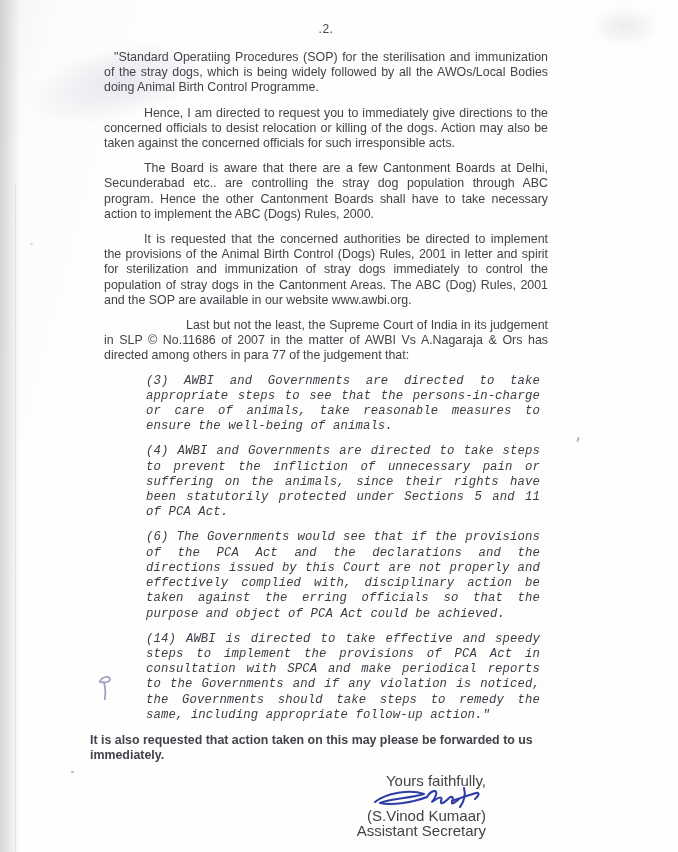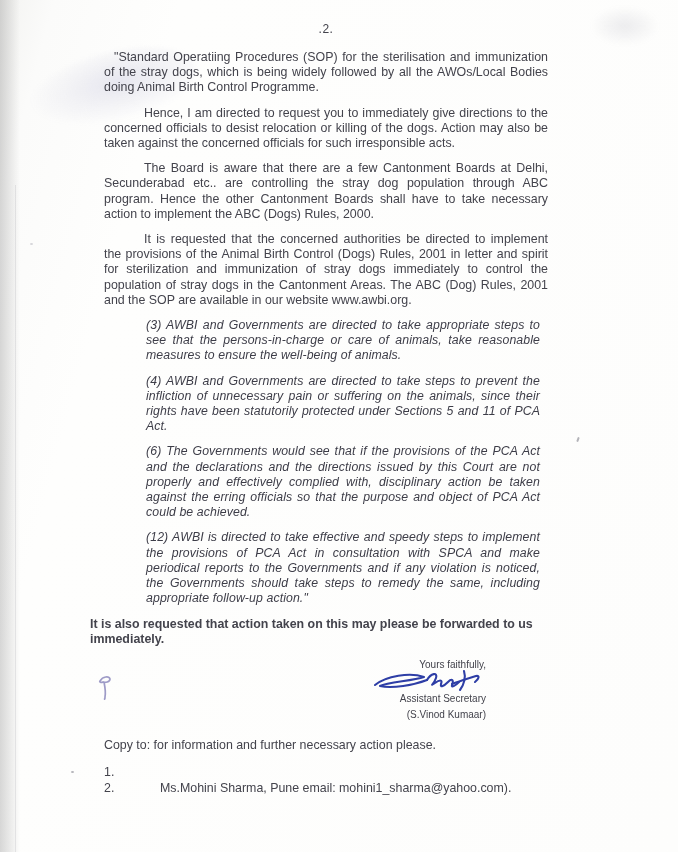--- a/index.html
+++ b/index.html
@@ -23,26 +23,26 @@
   .speck.s3{left:30px;top:243px;width:3px;height:2px;opacity:.5;}
 
   .content{position:absolute;left:104px;top:22px;width:444px;}
   .page-number{text-align:center;font-size:12px;letter-spacing:.5px;margin-bottom:14px;}
   p.para{font-size:12.4px;line-height:15.2px;text-align:justify;margin:0 0 10px 0;}
   .ind-sm{text-indent:10px;}
   .ind{text-indent:40px;}
   .ind-lg{text-indent:82px;}
   .weblink{}
   blockquote.quote{
-    font-family:Liberation Sans, sans-serif;font-style:italic;
+    font-family:Liberation Mono, monospace;font-style:italic;
     font-size:12.3px;line-height:15.2px;letter-spacing:.1px;
     margin:0 8px 10px 42px;text-align:justify;color:#3d3d48;
   }
   p.closing{margin-left:-14px;text-align:left;font-weight:bold;}
-  .sig-block{width:170px;margin:6px 62px 0 auto;text-align:right;font-size:10px;line-height:15.5px;}
+  .sig-block{width:170px;margin:6px 62px 0 auto;text-align:right;font-size:15px;line-height:15.5px;}
   .sig-scribble{display:block;margin:-3px 2px -4px auto;}
   .copy-heading{font-size:12.4px;margin:16px 0 0 0;}
   .copy-list{margin-top:13px;}
   .copy-item{display:flex;font-size:12.4px;line-height:15.6px;}
   .copy-num{width:56px;flex:none;}
   .pen-mark{position:absolute;left:96px;top:674px;}
 </style>
 </head>
 <body>
 
@@ -67,40 +67,41 @@
     <p class="para ind-sm">"Standard Operatiing Procedures (SOP) for the sterilisation and immunization of the stray dogs, which is being widely followed by all the AWOs/Local Bodies doing Animal Birth Control Programme.</p>
 
     <p class="para ind">Hence, I am directed to request you to immediately give directions to the concerned officials to desist relocation or killing of the dogs. Action may also be taken against the concerned officials for such irresponsible acts.</p>
 
     <p class="para ind">The Board is aware that there are a few Cantonment Boards at Delhi, Secunderabad etc.. are controlling the stray dog population through ABC program. Hence the other Cantonment Boards shall have to take necessary action to implement the ABC (Dogs) Rules, 2000.</p>
 
     <p class="para ind">
       <span>It is requested that the concerned authorities be directed to implement the provisions of the Animal Birth Control (Dogs) Rules, 2001 in letter and spirit for sterilization and immunization of stray dogs immediately to control the population of stray dogs in the Cantonment Areas. The ABC (Dog) Rules, 2001 and the SOP are available in our website </span><span class="weblink">www.awbi.org</span><span>.</span>
     </p>
 
+    <p class="para ind-lg">Last but not the least, the Supreme Court of India in its judgement in SLP © No.11686 of 2007 in the matter of AWBI Vs A.Nagaraja &amp; Ors has directed among others in para 77 of the judgement that:</p>
 
     <blockquote class="quote">(3) AWBI and Governments are directed to take appropriate steps to see that the persons-in-charge or care of animals, take reasonable measures to ensure the well-being of animals.</blockquote>
     <blockquote class="quote">(4) AWBI and Governments are directed to take steps to prevent the infliction of unnecessary pain or suffering on the animals, since their rights have been statutorily protected under Sections 5 and 11 of PCA Act.</blockquote>
     <blockquote class="quote">(6) The Governments would see that if the provisions of the PCA Act and the declarations and the directions issued by this Court are not properly and effectively complied with, disciplinary action be taken against the erring officials so that the purpose and object of PCA Act could be achieved.</blockquote>
-    <blockquote class="quote">(12) AWBI is directed to take effective and speedy steps to implement the provisions of PCA Act in consultation with SPCA and make periodical reports to the Governments and if any violation is noticed, the Governments should take steps to remedy the same, including appropriate follow-up action."</blockquote>
+    <blockquote class="quote">(14) AWBI is directed to take effective and speedy steps to implement the provisions of PCA Act in consultation with SPCA and make periodical reports to the Governments and if any violation is noticed, the Governments should take steps to remedy the same, including appropriate follow-up action."</blockquote>
 
     <p class="para closing">It is also requested that action taken on this may please be forwarded to us immediately.</p>
 
     <div class="sig-block">
       <div>Yours faithfully,</div>
       <svg class="sig-scribble" width="112" height="26" viewBox="0 0 112 26">
         <g fill="none" stroke="#2e3ea6" stroke-width="2.1" stroke-linecap="round" stroke-linejoin="round">
           <path d="M3 16 C14 7 38 3 52 8 C40 12 16 13 8 17 C20 20 42 16 55 11"></path>
           <path d="M55 11 C59 4 66 3 64 9 C62 15 57 18 63 14 C67 11 71 10 69 15 C68 19 72 17 76 13 C80 9 82 11 80 16 C79 19 83 17 87 13"></path>
           <path d="M92 2 C94 8 92 16 88 21"></path>
           <path d="M80 15 C88 12 98 9 104 7 C108 6 107 10 103 13"></path>
         </g>
       </svg>
+      <div>(S.Vinod Kumaar)</div>
       <div>Assistant Secretary</div>
-      <div>(S.Vinod Kumaar)</div>
     </div>
 
     <p class="copy-heading">Copy to: for information and further necessary action please.</p>
 
     <div class="copy-list">
       <div class="copy-item">
         <span class="copy-num">1.</span>
       </div>
       <div class="copy-item">
         <span class="copy-num">2.</span>

